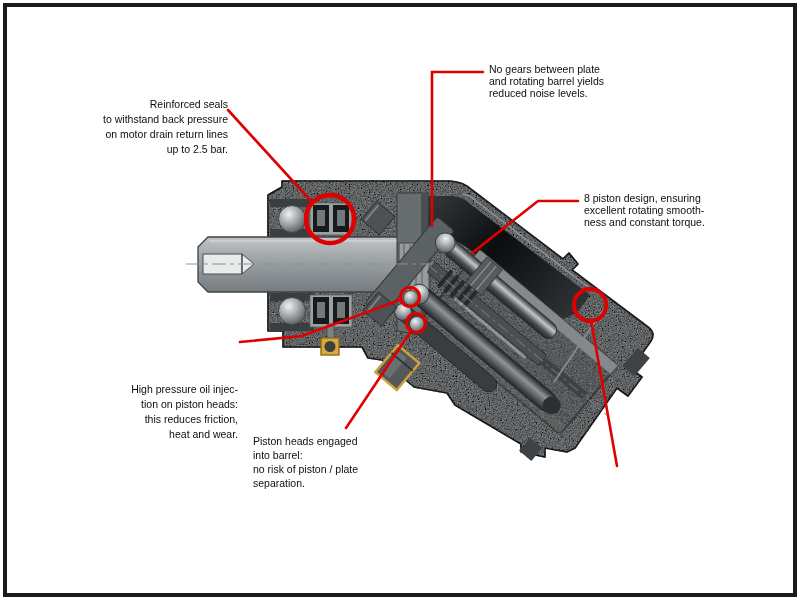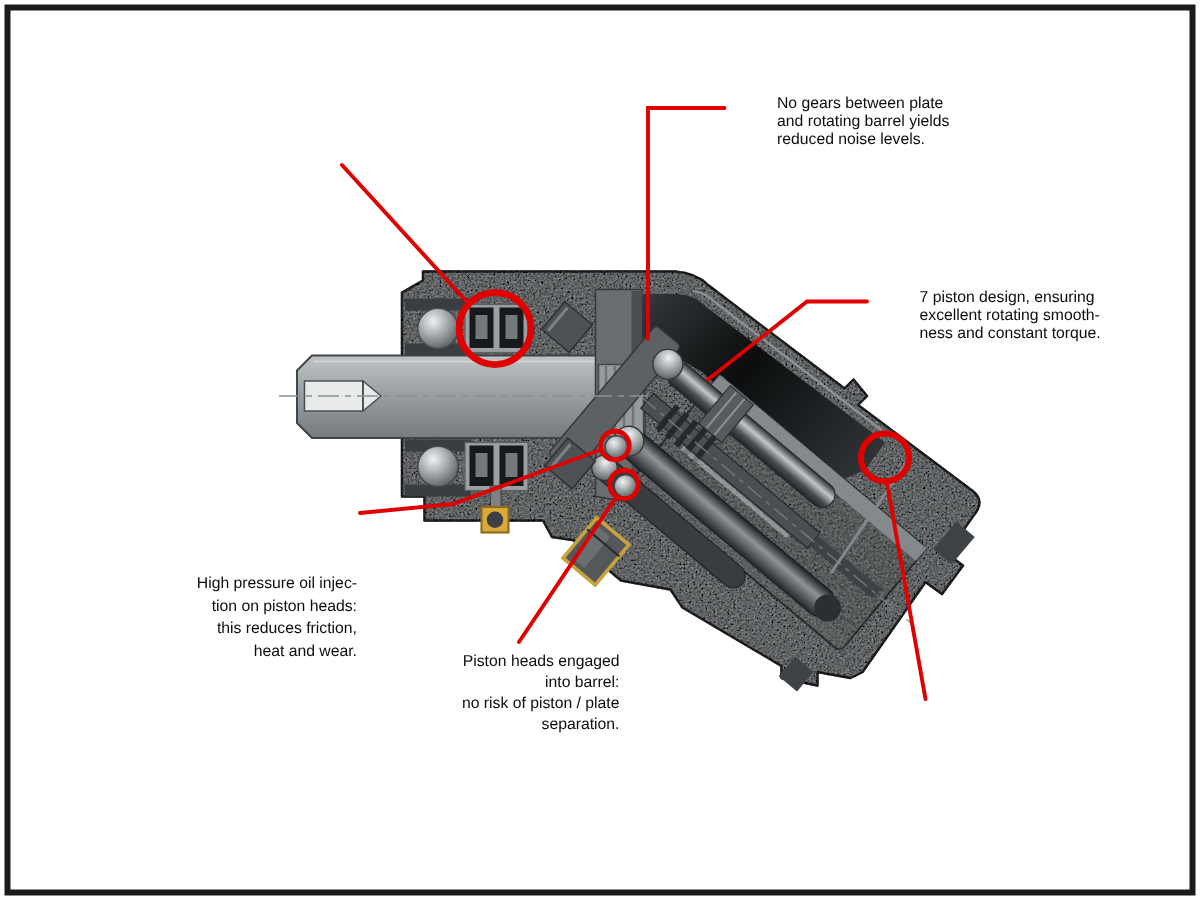--- a/index.html
+++ b/index.html
@@ -5,22 +5,22 @@
   html,body{margin:0;padding:0;background:#fff;}
   #canvas{position:relative;width:800px;height:600px;background:#ffffff;overflow:hidden;
           font-family:"Liberation Sans", sans-serif;}
   #frame{position:absolute;left:3px;top:3px;width:786px;height:586px;border:4px solid #1b1b1b;}
   #art{position:absolute;left:0;top:0;width:800px;height:600px;}
   .callout{position:absolute;font-size:10.5px;color:#0d0d0d;white-space:pre-line;}
   .lh15{line-height:15px;}
   .lh12{line-height:12px;}
   .lh14{line-height:14px;}
   .t-right{text-align:right;}
-  .t-left{text-align:left;margin-left:29px;}
-  .t-center{text-align:right;}
+  .t-left{text-align:left;}
+  .t-center{text-align:left;}
   #callout-reinforced-seals{left:60px;top:97px;width:168px;}
   #callout-no-gears{left:489px;top:63px;width:150px;}
   #callout-seven-piston{left:584px;top:192px;width:160px;}
   #callout-oil-injection{left:90px;top:334px;width:148px;margin-top:48px;}
   #callout-piston-heads{left:253px;top:434px;width:160px;}
   #callout-auto-aligned{left:528px;top:470px;width:172px;}
 </style>
 </head>
 <body>
 
@@ -205,24 +205,28 @@
       <circle cx="590" cy="305" r="16" stroke-width="4"></circle>
       <polyline points="228,110 311,201" stroke-width="2.6"></polyline>
       <polyline points="483,72 432,72 432,226" stroke-width="2.6"></polyline>
       <polyline points="578,201 538,201 472,253" stroke-width="2.6"></polyline>
       <polyline points="240,342 302,336 400,300" stroke-width="2.6"></polyline>
       <polyline points="411,331 346,428" stroke-width="2.6"></polyline>
       <polyline points="591,320 617,466" stroke-width="2.6"></polyline>
     </g>
   </svg>
 
+  <div class="callout lh15 t-right" id="callout-reinforced-seals">Reinforced seals
+to withstand back pressure
+on motor drain return lines
+up to 2.5 bar.</div>
   <div class="callout lh12 t-left" id="callout-no-gears">No gears between plate
 and rotating barrel yields
 reduced noise levels.</div>
-  <div class="callout lh12 t-left" id="callout-seven-piston">7 piston design, ensuring
+  <div class="callout lh12 t-left" id="callout-seven-piston">8 piston design, ensuring
 excellent rotating smooth-
 ness and constant torque.</div>
   <div class="callout lh15 t-right" id="callout-oil-injection">High pressure oil injec-
 tion on piston heads:
 this reduces friction,
 heat and wear.</div>
   <div class="callout lh14 t-center" id="callout-piston-heads">Piston heads engaged
 into barrel:
 no risk of piston / plate
 separation.</div>

